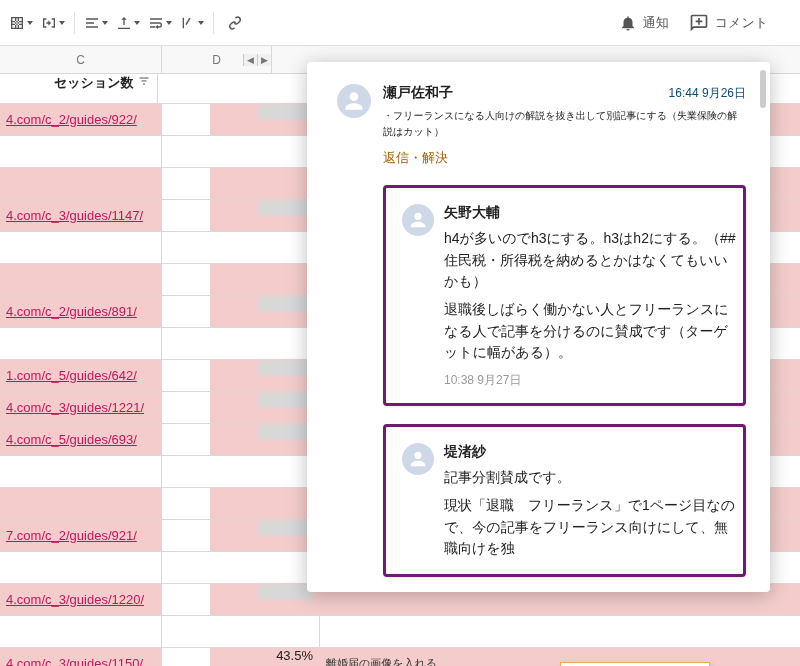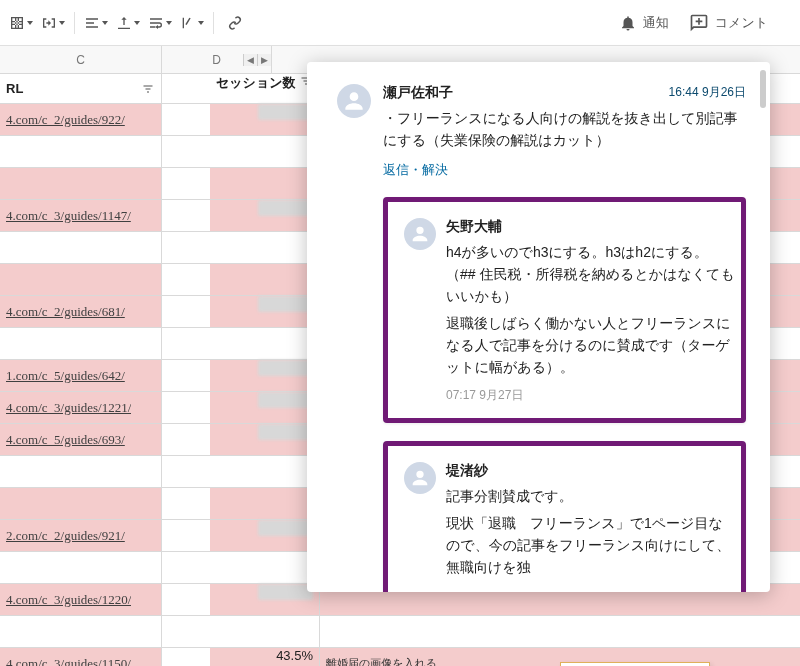--- a/index.html
+++ b/index.html
@@ -120,25 +120,24 @@
     }
     .filter-icon svg { fill:#555; }
     .data-row { display:flex; height: 32px; border-bottom:1px solid #d9d9d9;}
     .data-row.pink .cell-c,
     .data-row.pink .cell-d,
     .data-row.pink .cell-rest { background:#f4cccc; }
     .data-row .cell-c { justify-content:flex-start;}
     .data-row .cell-d { justify-content:flex-end; }
     .cell-rest { flex:1; display:flex; align-items:center; padding:0 6px; height:100%; }
     .link {
-      color: #404040;
+      color: #be185d;
       text-decoration: underline;
       white-space: nowrap;
       overflow: hidden;
-      font-family: Liberation Serif, serif;
     }
     .blur-block {
       width: 55px; height: 16px;
       background: #d8d8d8;
       filter: blur(1.5px);
       border-radius: 2px;
     }
     .pct { font-size:13px; }
     .cell-e-text { font-size:11px; color:#333; overflow:hidden; white-space:nowrap; }
     .note-box {
@@ -182,33 +181,33 @@
       width: 34px; height: 34px;
       border-radius: 50%;
       background: #cfd8e6;
       display:flex; align-items:center; justify-content:center;
       flex-shrink:0;
     }
     .avatar svg { fill:#fff; }
     .comment-body { margin-left: 12px; flex:1;}
     .comment-name-row {
       display:flex;
-      align-items:flex-start;
+      align-items:flex-end;
     }
     .comment-name { font-weight:bold; font-size:14px; }
     .comment-ts { margin-left:auto; color:#0c4a6e; font-size:12px;}
-    .comment-text { margin-top:6px; font-size:14px; line-height:1.55; color:#222;}
-    .reply-actions { margin-top:10px; color:#0369a1; font-size:13px;}
+    .comment-text { margin-top:6px; font-size:10px; line-height:1.55; color:#222;}
+    .reply-actions { margin-top:10px; color:#a16207; font-size:13px;}
     .replies {
       margin-top: 18px;
       margin-left: 46px;
     }
     .reply-card {
       background:#fff;
-      border:5px solid #701a75;
+      border:3px solid #701a75;
       border-radius:4px;
       padding: 16px 4px 14px 16px;
       margin-bottom: 18px;
       box-shadow: 0 1px 3px rgba(0,0,0,0.08);
     }
     .reply-head { display:flex; align-items:flex-start;}
     .reply-body { margin-left:10px; flex:1;}
     .reply-name { font-weight:bold; font-size:14px;}
     .reply-text { margin-top:6px; font-size:14px; line-height:1.55;}
     .reply-ts { margin-top:8px; color:#999; font-size:12px;}
@@ -292,28 +291,20 @@
       <span>D</span>
       <div class="col-nav">
           <span>◀</span>
           <span>▶</span>
         </div>
     </div>
     <div class="col-head col-rest"></div>
   </div>
 
   <div class="header-row">
-    <div class="cell-c">
-      <span>RL</span>
-      <span class="filter-icon">
-        <svg width="12" height="12" viewBox="0 0 24 24">
-            <path d="M3 5h18v2H3zm4 6h10v2H7zm3 6h4v2h-4z"></path>
-          </svg>
-      </span>
-    </div>
     <div class="cell-d" style="justify-content:flex-start">
       <span>セッション数</span>
       <span class="filter-icon">
         <svg width="12" height="12" viewBox="0 0 24 24">
             <path d="M3 5h18v2H3zm4 6h10v2H7zm3 6h4v2h-4z"></path>
           </svg>
       </span>
     </div>
     <div class="cell-rest"></div>
   </div>
@@ -352,21 +343,21 @@
         <div class="cell-d"></div>
         <div class="cell-rest"></div>
       </div>
       <div class="data-row pink">
         <div class="cell-c"></div>
         <div class="cell-d"></div>
         <div class="cell-rest"></div>
       </div>
       <div class="data-row pink">
         <div class="cell-c">
-          <a class="link">4.com/c_2/guides/681/</a>
+          <a class="link">4.com/c_2/guides/891/</a>
         </div>
         <div class="cell-d">
           <div class="blur-block"></div>
         </div>
         <div class="cell-rest"></div>
       </div>
       <div class="data-row">
         <div class="cell-c"></div>
         <div class="cell-d"></div>
         <div class="cell-rest"></div>
@@ -403,21 +394,21 @@
         <div class="cell-d"></div>
         <div class="cell-rest"></div>
       </div>
       <div class="data-row pink">
         <div class="cell-c"></div>
         <div class="cell-d"></div>
         <div class="cell-rest"></div>
       </div>
       <div class="data-row pink">
         <div class="cell-c">
-          <a class="link">2.com/c_2/guides/921/</a>
+          <a class="link">7.com/c_2/guides/921/</a>
         </div>
         <div class="cell-d">
           <div class="blur-block"></div>
         </div>
         <div class="cell-rest"></div>
       </div>
       <div class="data-row">
         <div class="cell-c"></div>
         <div class="cell-d"></div>
         <div class="cell-rest"></div>
@@ -478,21 +469,21 @@
         <div class="reply-head">
           <div class="avatar sm">
             <svg width="22" height="22" viewBox="0 0 24 24">
                 <path fill="#fff" d="M12 12a4 4 0 100-8 4 4 0 000 8zm0 2c-4 0-8 2-8 5v1h16v-1c0-3-4-5-8-5z"></path>
               </svg>
           </div>
           <div class="reply-body">
             <div class="reply-name">矢野大輔</div>
             <div class="reply-text">h4が多いのでh3にする。h3はh2にする。（## 住民税・所得税を納めるとかはなくてもいいかも）</div>
             <div class="reply-text" style="">退職後しばらく働かない人とフリーランスになる人で記事を分けるのに賛成です（ターゲットに幅がある）。</div>
-            <div class="reply-ts">07:17 9月27日</div>
+            <div class="reply-ts">10:38 9月27日</div>
           </div>
         </div>
       </div>
 
       <div class="reply-card" style="margin-bottom:0">
         <div class="reply-head">
           <div class="avatar sm">
             <svg width="22" height="22" viewBox="0 0 24 24">
                 <path fill="#fff" d="M12 12a4 4 0 100-8 4 4 0 000 8zm0 2c-4 0-8 2-8 5v1h16v-1c0-3-4-5-8-5z"></path>
               </svg>

